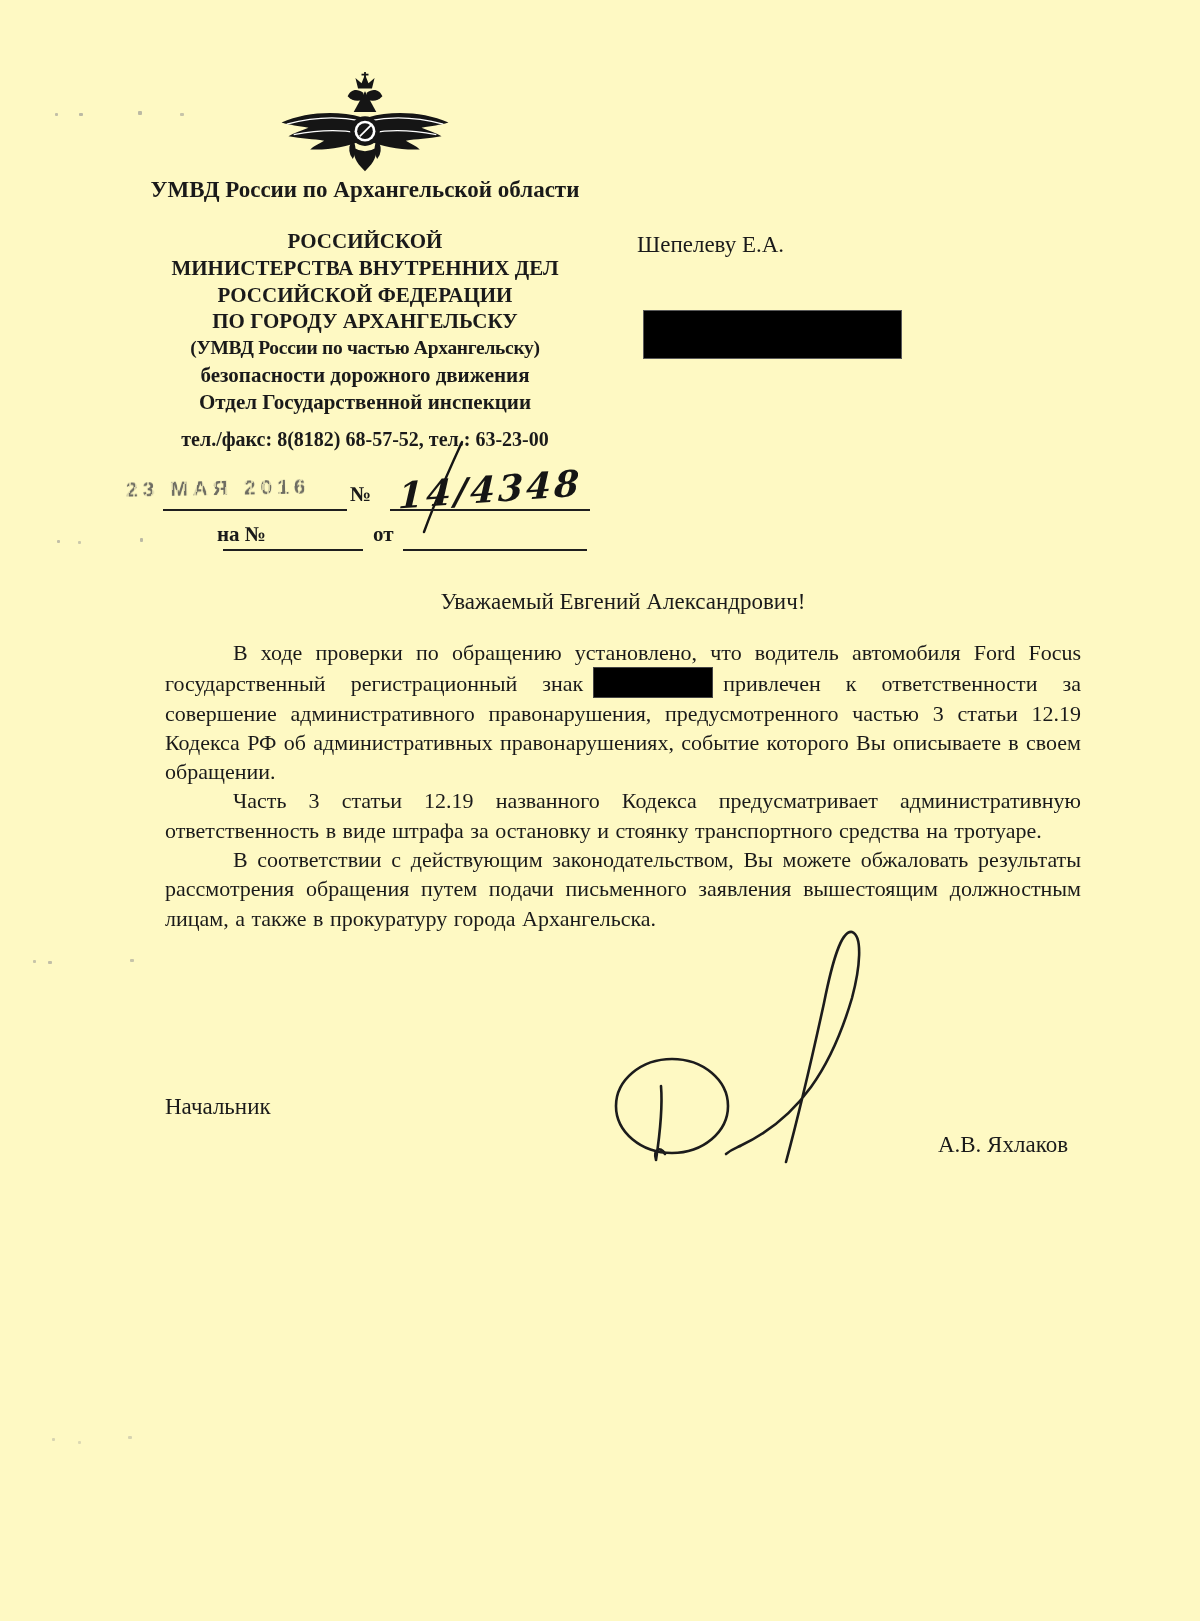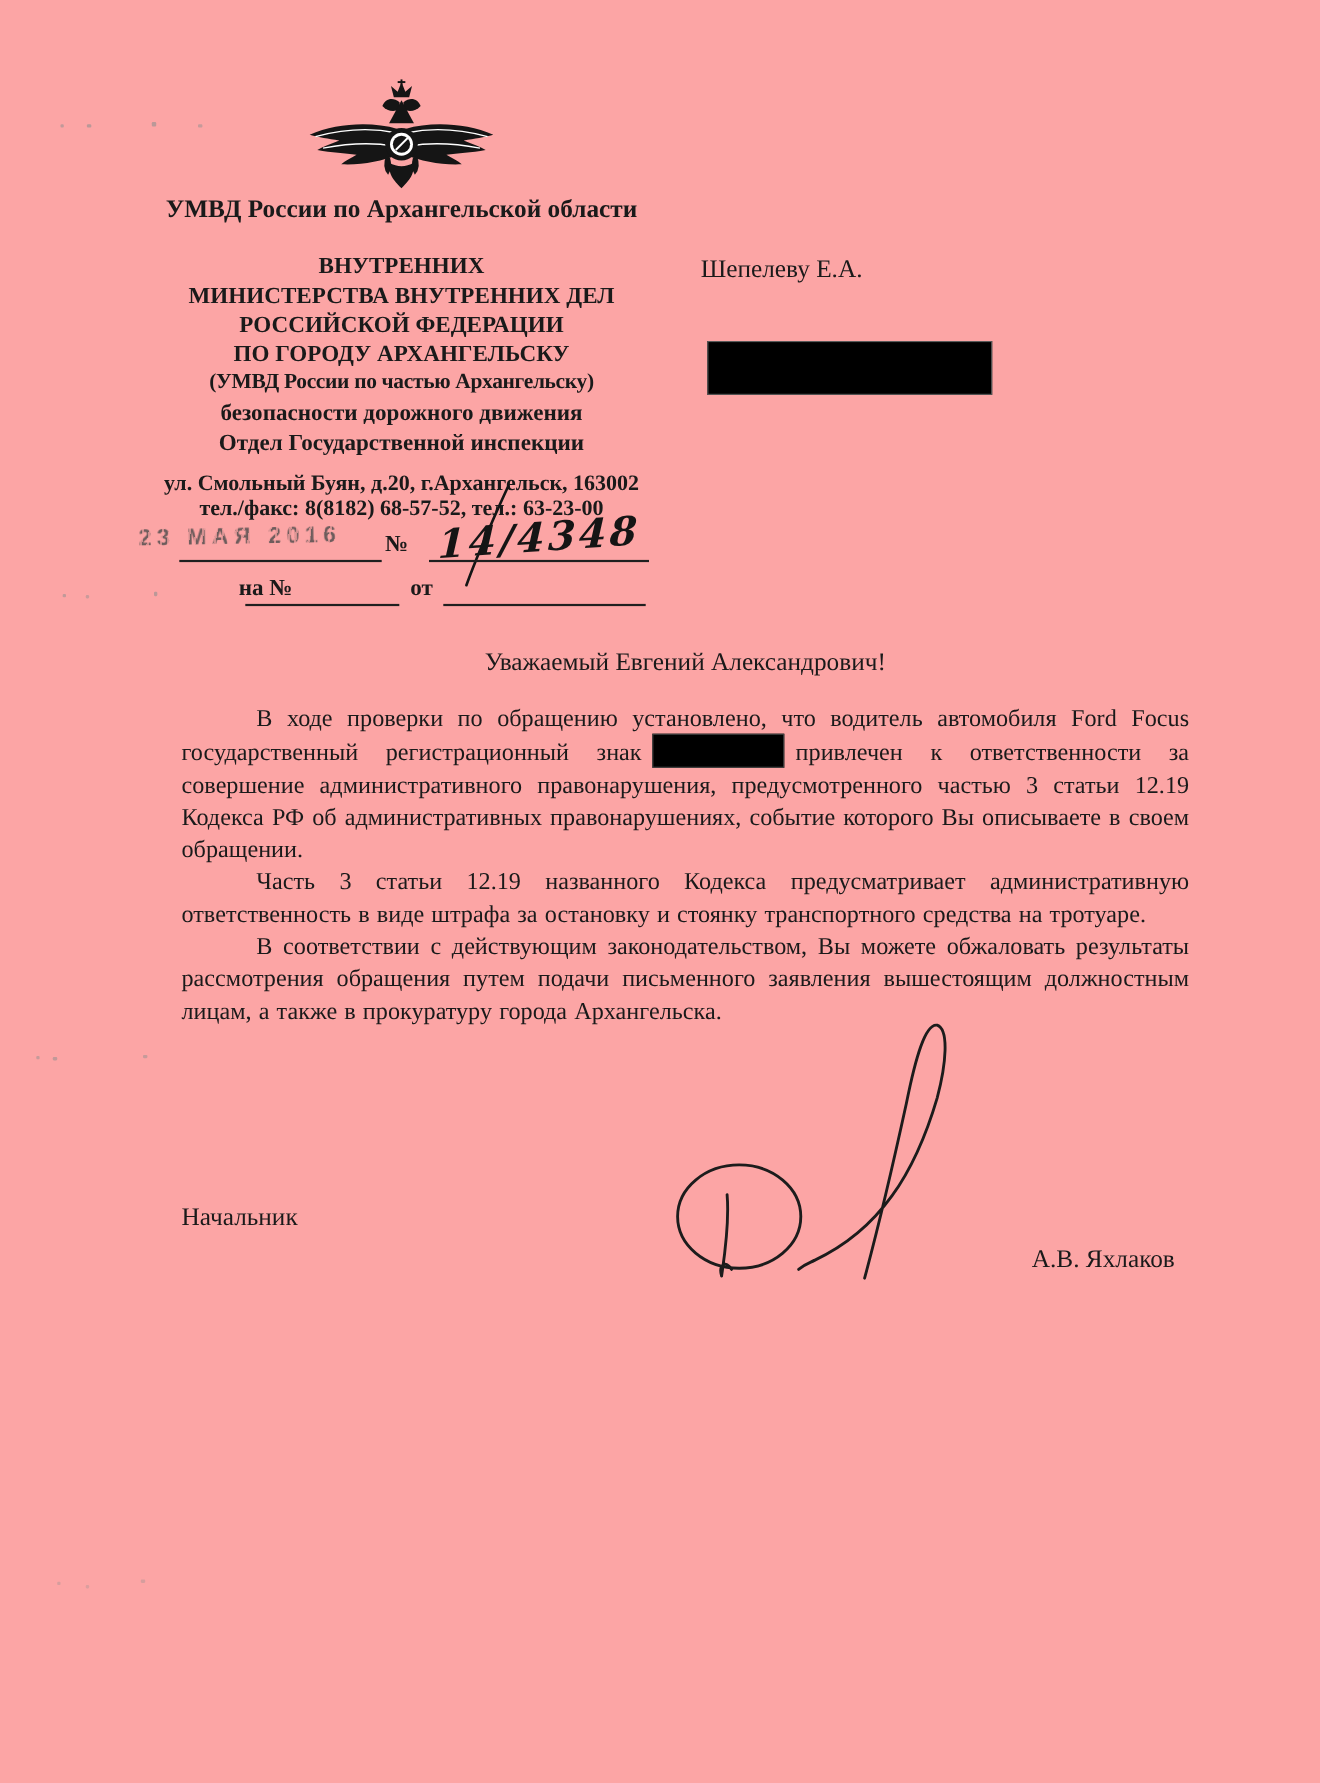--- a/index.html
+++ b/index.html
@@ -1,18 +1,18 @@
 <!DOCTYPE html>
 <html><head>
 <meta charset="utf-8">
 <style>
   html,body { margin:0; padding:0; background:#e8e8e8; }
   .page {
     position:relative; width:1200px; height:1621px; margin:0 auto;
-    background:#fca5a5; overflow:hidden; color:#1a1a1a;
+    background:#fef9c3; overflow:hidden; color:#1a1a1a;
     font-family:"Liberation Serif", serif;
   }
   
   .letterhead { position:absolute; left:100px; top:72px; width:530px; text-align:center; }
   .emblem { display:block; margin:0 auto; width:190px; height:100px; }
   .lh-region { margin-top:4px; font-size:23px; font-weight:bold; line-height:28px; white-space:nowrap; }
   .lh-org { margin-top:24px; font-size:21px; font-weight:bold; line-height:26.8px; }
   .lh-org .small { font-size:19.5px; letter-spacing:-0.3px; }
   .lh-addr { margin-top:12px; font-size:20px; font-weight:bold; line-height:23px; }
   
@@ -111,30 +111,29 @@
         <path d="M182,72 C155,67 130,66 108,70"></path>
       </g>
 
       <circle cx="100" cy="68" r="17" fill="#151515"></circle>
       <circle cx="100" cy="68" r="12" fill="#ffffff"></circle>
       <circle cx="100" cy="68" r="9" fill="#151515"></circle>
       <path d="M94,74 L107,61" stroke="#ffffff" stroke-width="2" fill="none"></path>
     </svg>
     <div class="lh-region">УМВД России по Архангельской области</div>
     <div class="lh-org">
-      <div>ВНУТРЕННИХ</div>
+      <div>РОССИЙСКОЙ</div>
       <div>МИНИСТЕРСТВА ВНУТРЕННИХ ДЕЛ</div>
       <div>РОССИЙСКОЙ ФЕДЕРАЦИИ</div>
       <div>ПО ГОРОДУ АРХАНГЕЛЬСКУ</div>
       <div class="small">(УМВД России по частью Архангельску)</div>
       <div>безопасности дорожного движения</div>
       <div>Отдел Государственной инспекции</div>
     </div>
     <div class="lh-addr">
-      <div>ул. Смольный Буян, д.20, г.Архангельск, 163002</div>
       <div>тел./факс: 8(8182) 68-57-52, тел.: 63-23-00</div>
     </div>
   </div>
 
   <div class="stamp">23 МАЯ 2016</div>
   <div class="blank bl-1"></div>
   <div class="ref-label num-sign">№</div>
   <div class="hand-number">14/4348</div>
   <svg class="hand-slash" viewBox="0 0 60 95">
     <path d="M14,92 C22,70 40,28 52,2" stroke="#151515" stroke-width="2.4" fill="none" stroke-linecap="round"></path>

